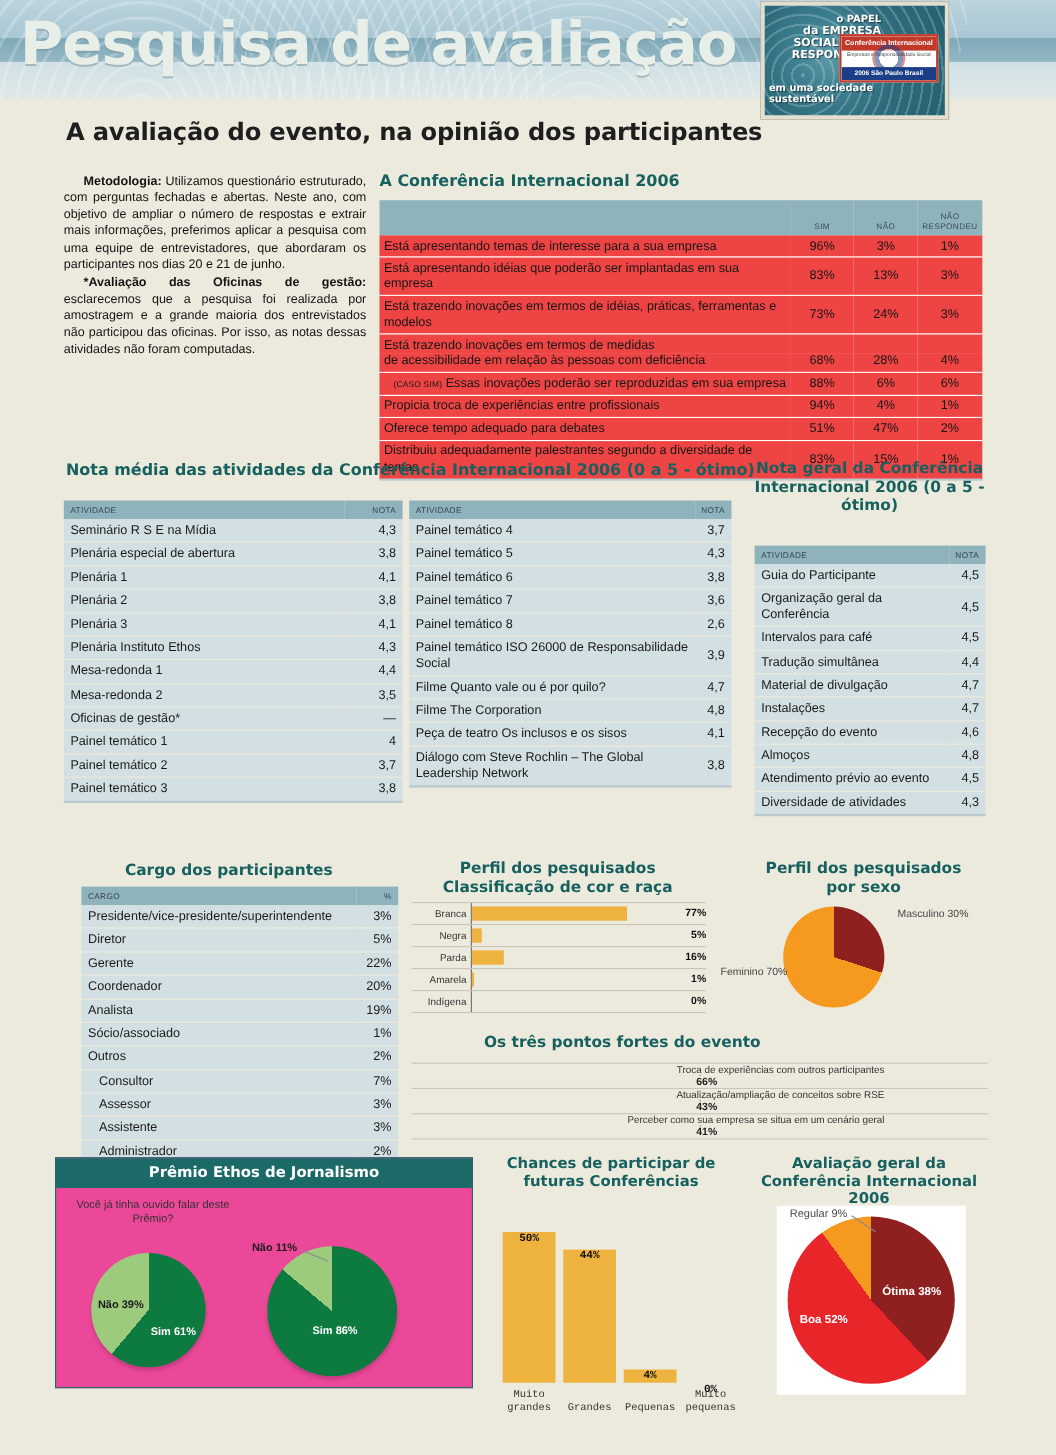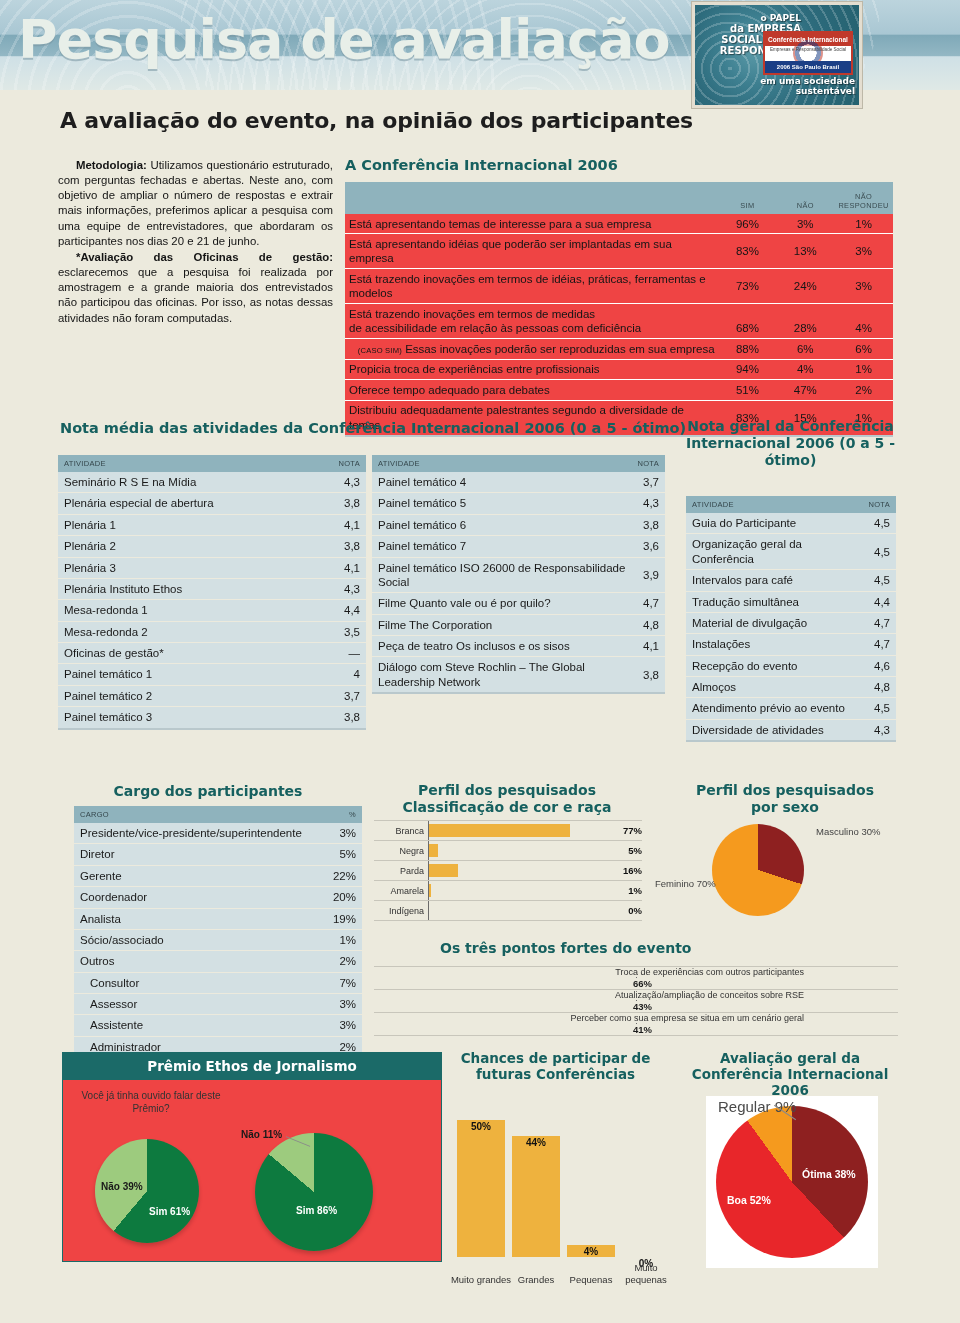--- a/index.html
+++ b/index.html
@@ -62,21 +62,21 @@
     position:absolute;left:6px;top:8px;width:100px;
     text-align:right;color:#fff;line-height:1.12;
     font-family:"DejaVu Sans", sans-serif;font-weight:bold;
     text-shadow:1px 1px 1px rgba(0,0,0,.5);
   }
   .logo-txt .l1{font-size:9px;}
   .logo-txt .l2{font-size:10px;}
   .logo-txt .l3{font-size:10px;}
   .logo-txt .l4{font-size:10px;}
   .logo-sub{
-    position:absolute;left:4px;bottom:9px;width:156px;text-align:right;
+    position:absolute;left:4px;bottom:9px;width:156px;text-align:left;
     color:#fff;font-size:9px;font-weight:bold;
     font-family:"DejaVu Sans", sans-serif;
     text-shadow:1px 1px 1px rgba(0,0,0,.5);
   }
   .logo-badge{
     position:absolute;right:6px;top:26px;width:86px;height:40px;
     border:2px solid #c0392b;background:#fff;overflow:hidden;
   }
   .logo-badge .bar1{position:absolute;left:0;top:0;width:86px;height:13px;background:#c0392b;}
   .logo-badge .bar3{position:absolute;left:0;bottom:0;width:86px;height:12px;background:#1b3f86;}
@@ -186,22 +186,22 @@
   .pf-chart{position:absolute;left:374px;top:966px;width:524px;}
   .pf-row{display:flex;align-items:center;height:22px;border-bottom:1.2px solid #c8c6bb;flex-direction:column;}
   .pf-row:first-child{border-top:1.2px solid #c8c6bb;}
   .pf-lbl{width:340px;text-align:right;font-size:9px;color:#333;padding-right:4px;}
   .pf-track{flex:1;height:22px;position:relative;border-left:1.4px solid #6b6b6b;}
   .pf-fill{position:absolute;left:0;top:4px;height:14px;background:#eeb23e;}
   .pf-val{width:32px;text-align:right;font-size:9.5px;font-weight:bold;}
 
   
   .premio-box{
-    position:absolute;left:62px;top:1052px;width:378px;height:208px;
-    background:#ef4444;border:1.5px solid #1b6a68;
+    position:absolute;left:50px;top:1052px;width:378px;height:208px;
+    background:#ec4899;border:1.5px solid #1b6a68;
   }
   .premio-hd{
     height:27px;background:#1b6a68;color:#fff;text-align:center;
     font-size:13.5px;font-weight:bold;line-height:27px;
     font-family:"DejaVu Sans", sans-serif;
   }
   .premio-q{
     position:absolute;font-size:10px;color:#333;text-align:center;line-height:1.3;
   }
   .pq1{left:8px;top:36px;width:160px;}
@@ -215,34 +215,34 @@
     position:absolute;left:192px;top:80px;width:118px;height:118px;border-radius:50%;
     background:conic-gradient(#0d7a3f 0deg 310deg, #9dcb7e 310deg 360deg);
     box-shadow:0 3px 4px rgba(0,0,0,.18);
   }
   .lab-w{position:absolute;color:#fff;font-size:10px;font-weight:bold;}
   .lab-d{position:absolute;color:#1a1a1a;font-size:10px;font-weight:bold;}
   .leader{position:absolute;background:#8a8a8a;height:1px;}
 
   
   .ch-title{position:absolute;left:443px;top:1050px;width:225px;text-align:center;font-size:13.5px;line-height:1.2;}
-  .ch-area{position:absolute;left:443px;top:1090px;width:225px;height:195px;}
+  .ch-area{position:absolute;left:443px;top:1090px;width:225px;height:195px;font-family:Liberation Mono, monospace;}
   .ch-bar{position:absolute;bottom:28px;background:#eeb23e;}
   .ch-vl{position:absolute;font-size:10px;font-weight:bold;color:#111;text-align:center;}
   .ch-cat{position:absolute;bottom:0;font-size:9.5px;color:#333;text-align:center;line-height:1.2;}
 
   
   .ag-title{position:absolute;left:676px;top:1050px;width:228px;text-align:center;font-size:13.5px;line-height:1.2;}
   .ag-plot{position:absolute;left:706px;top:1096px;width:172px;height:172px;background:#fff;}
   .ag-pie{
     position:absolute;left:716px;top:1106px;width:152px;height:152px;border-radius:50%;
     background:conic-gradient(#8e2020 0deg 137deg, #e8262a 137deg 324deg, #f59a1e 324deg 360deg);
   }
   .ag-lab-w{position:absolute;color:#fff;font-size:10.5px;font-weight:bold;}
-  .ag-lab-d{position:absolute;color:#4a4a4a;font-size:15px;}
+  .ag-lab-d{position:absolute;color:#4a4a4a;font-size:10px;}
 </style>
 </head>
 <body>
 
 <div class="banner">
   <div class="rings"></div>
   <div class="rings2"></div>
   <div class="banner-title">Pesquisa de avaliação</div>
 </div>
 
@@ -422,20 +422,24 @@
           <td>Painel temático 5</td>
           <td class="num">4,3</td>
         </tr>
       <tr>
           <td>Painel temático 6</td>
           <td class="num">3,8</td>
         </tr>
       <tr>
           <td>Painel temático 7</td>
           <td class="num">3,6</td>
+        </tr>
+      <tr>
+          <td>Painel temático 8</td>
+          <td class="num">2,6</td>
         </tr>
       <tr>
           <td>Painel temático ISO 26000 de Responsabilidade Social</td>
           <td class="num">3,9</td>
         </tr>
       <tr>
           <td>Filme Quanto vale ou é por quilo?</td>
           <td class="num">4,7</td>
         </tr>
       <tr>

